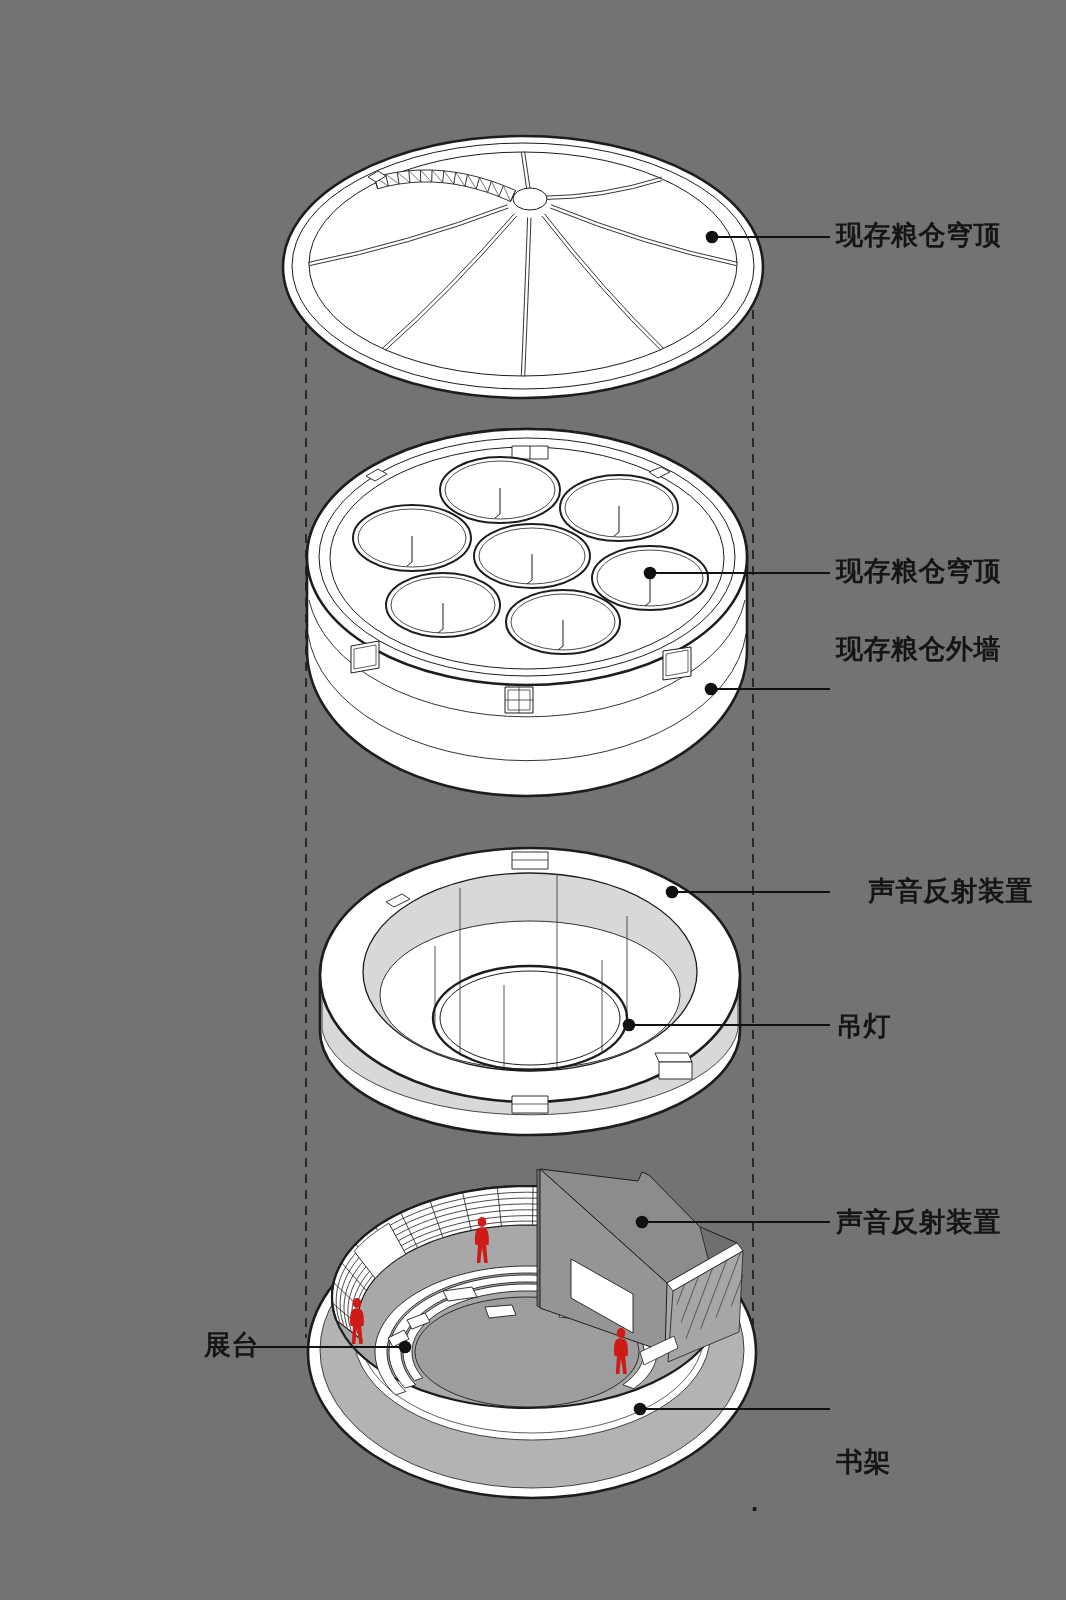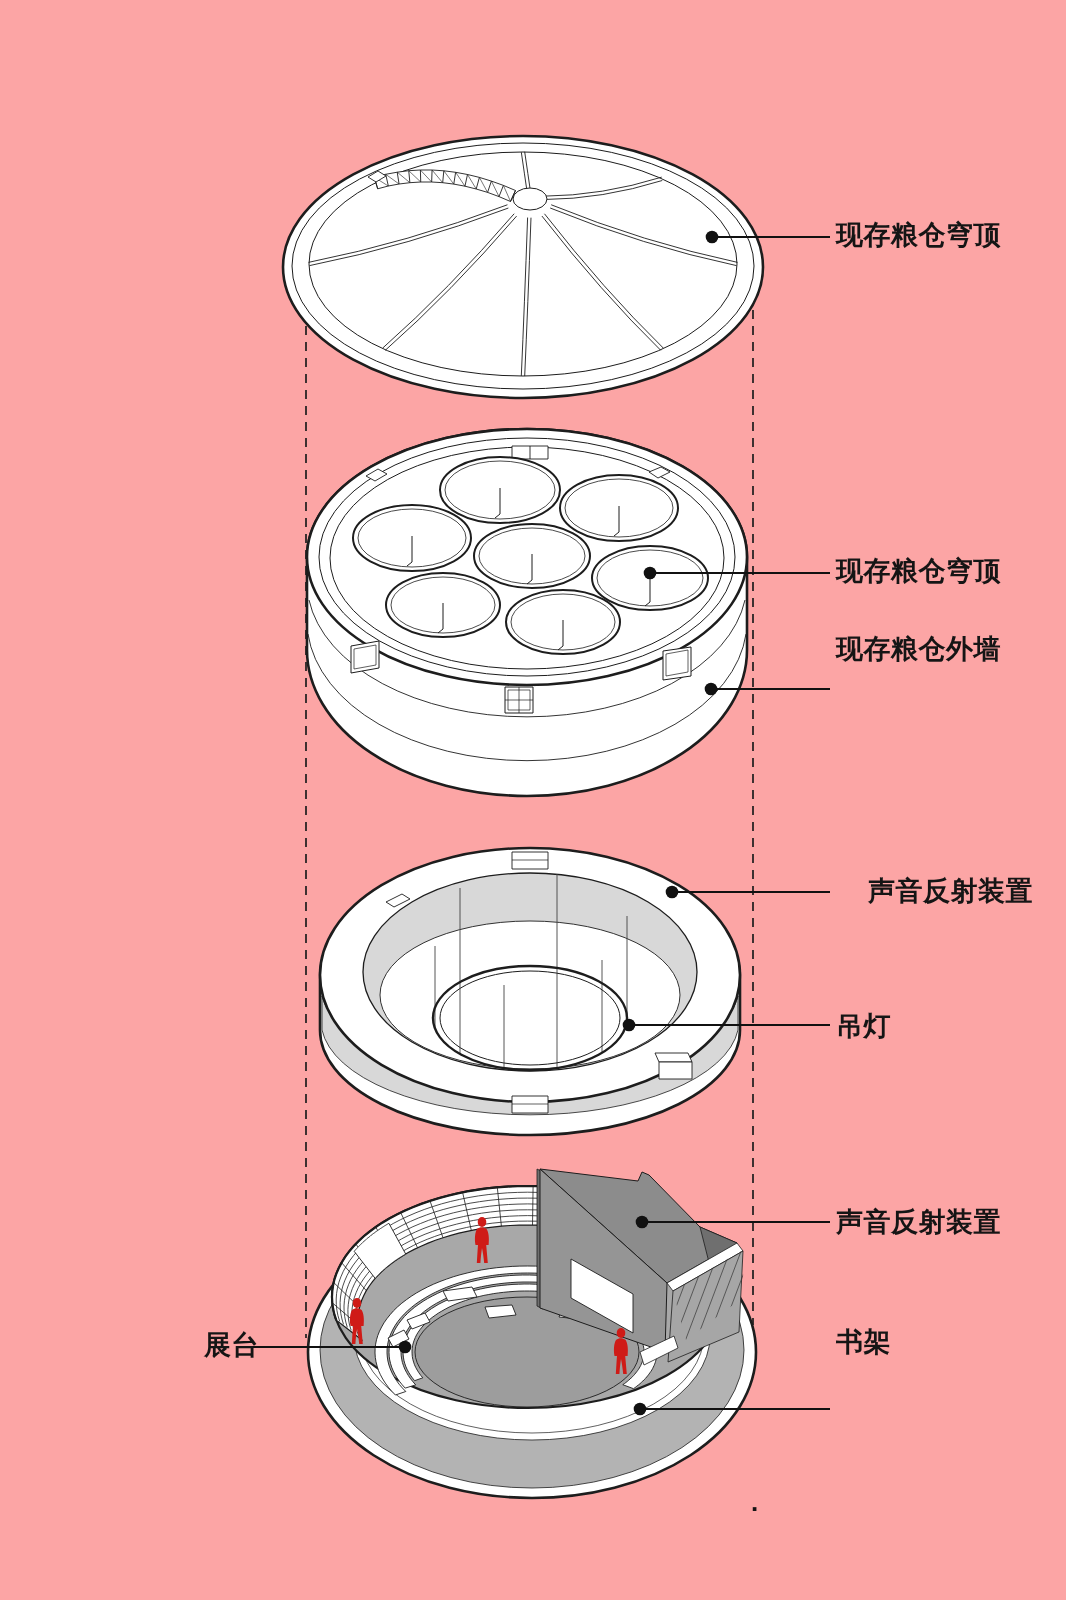--- a/index.html
+++ b/index.html
@@ -1,17 +1,17 @@
 <!DOCTYPE html>
 <html style="--c_line: #1d1d1d; --c_label_text: #151515; --c_figure_red: #cf1b17; --c_floor_gray: #a8a8a8; --c_stage_gray: #9d9d9d; --c_door_wall_gray: #959595; --c_door_roof_gray: #8c8c8c; --c_door_edge_gray: #6f6f6f; --c_interior_wall_gray: #a6a6a6; --c_reflector_gray: #d8d8d8; --c_base_band_gray: #b3b3b3;"><head>
 <meta charset="utf-8">
 <style>
   html,body{margin:0;padding:0;background:#fff;}
   .stage-wrap{
-    position:relative;width:1066px;height:1600px;background:#fca5a5;overflow:hidden;
+    position:relative;width:1066px;height:1600px;background:#737373;overflow:hidden;
     font-family:"Liberation Sans","DejaVu Sans",sans-serif;
   }
   .stage-wrap svg{position:absolute;left:0;top:0;}
   .lbl{
     position:absolute;font-size:27px;font-weight:600;letter-spacing:.5px;
     color:var(--c_label_text,#151515);white-space:nowrap;transform:translateY(-54%);
     line-height:1.1;
   }
 </style>
 </head>
@@ -279,16 +279,16 @@
         <circle cx="405" cy="1347" r="6.3" stroke="none"></circle>
   </g>
 </svg>
 
   <div class="lbl" style="left:836px;top:237px">现存粮仓穹顶</div>
   <div class="lbl" style="left:836px;top:573px">现存粮仓穹顶</div>
   <div class="lbl" style="left:836px;top:651px">现存粮仓外墙</div>
   <div class="lbl" style="left:868px;top:893px">声音反射装置</div>
   <div class="lbl" style="left:836px;top:1028px">吊灯</div>
   <div class="lbl" style="left:836px;top:1224px">声音反射装置</div>
-  <div class="lbl" style="left:836px;top:1344px">书架</div>
+  <div class="lbl" style="left:836px;top:1464px">书架</div>
   <div class="lbl" style="left:204px;top:1347px">展台</div>
   <div class="lbl" style="left:751px;top:1503px;font-size:26px">.</div>
 </div>
 
 </body></html>

